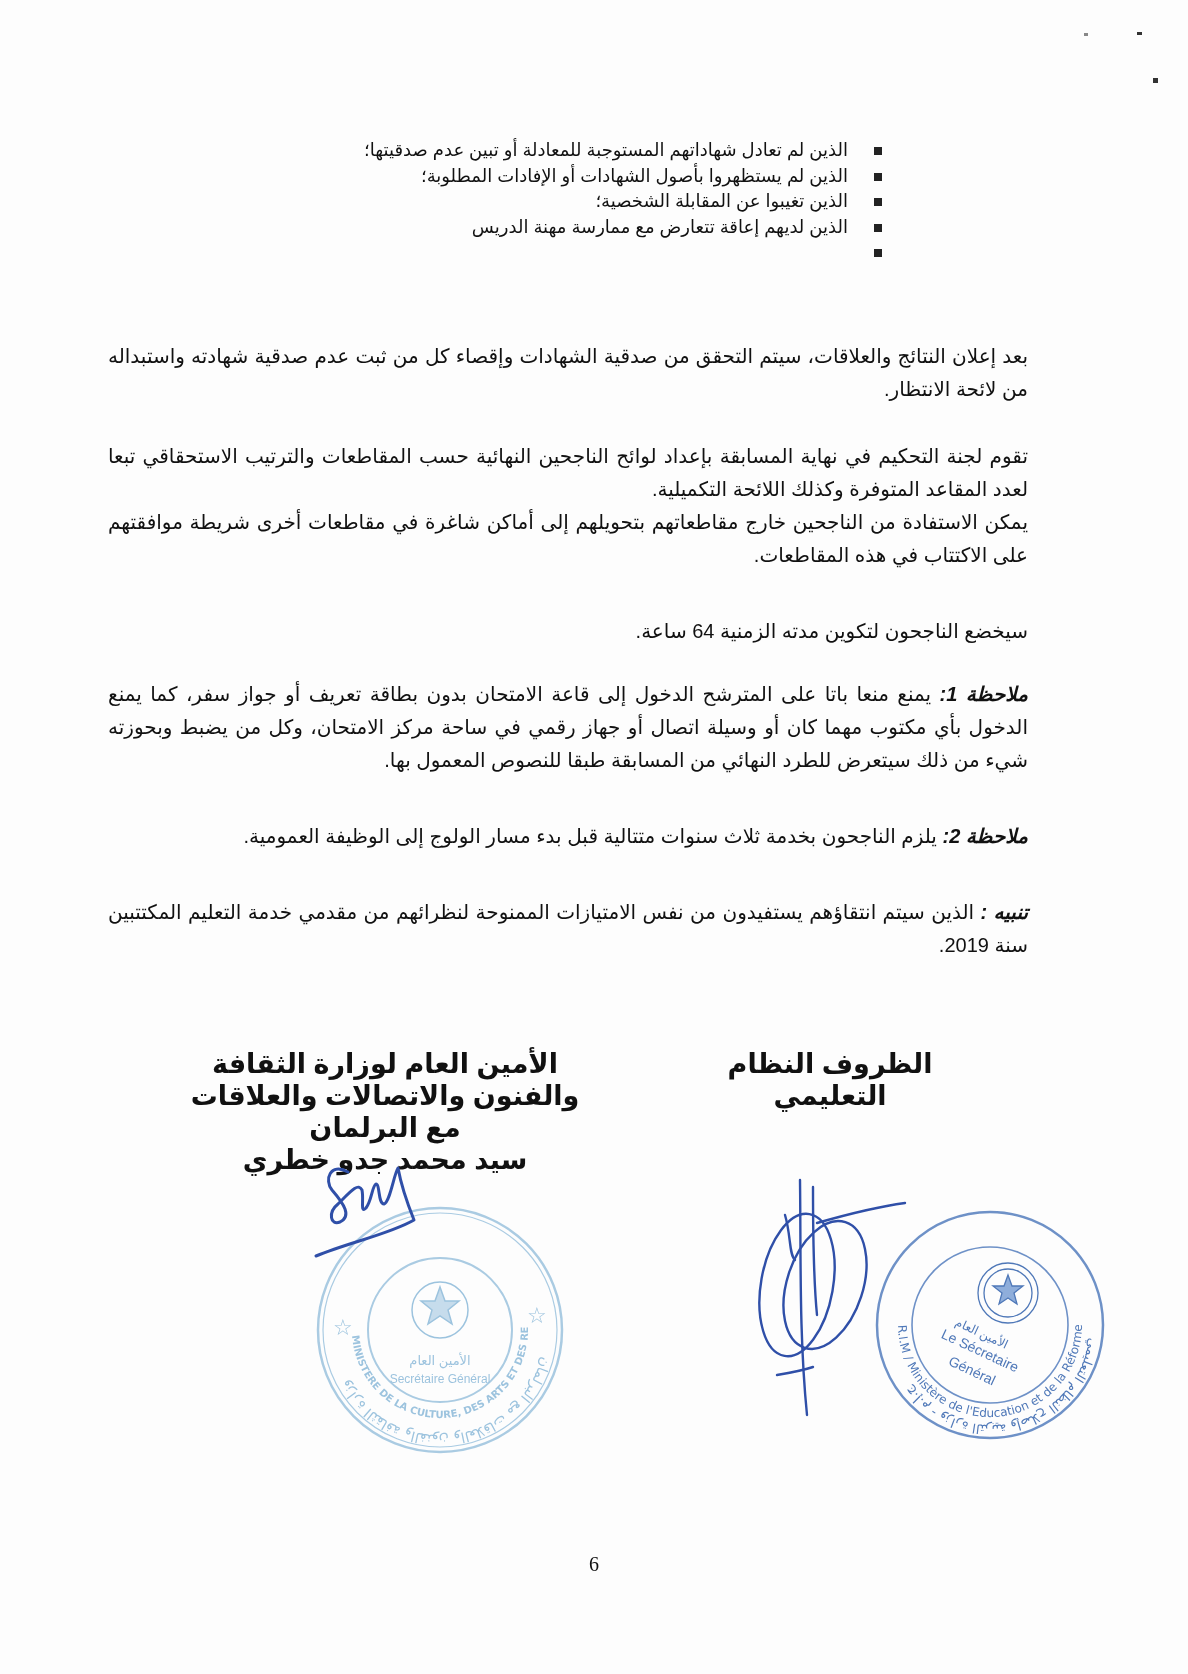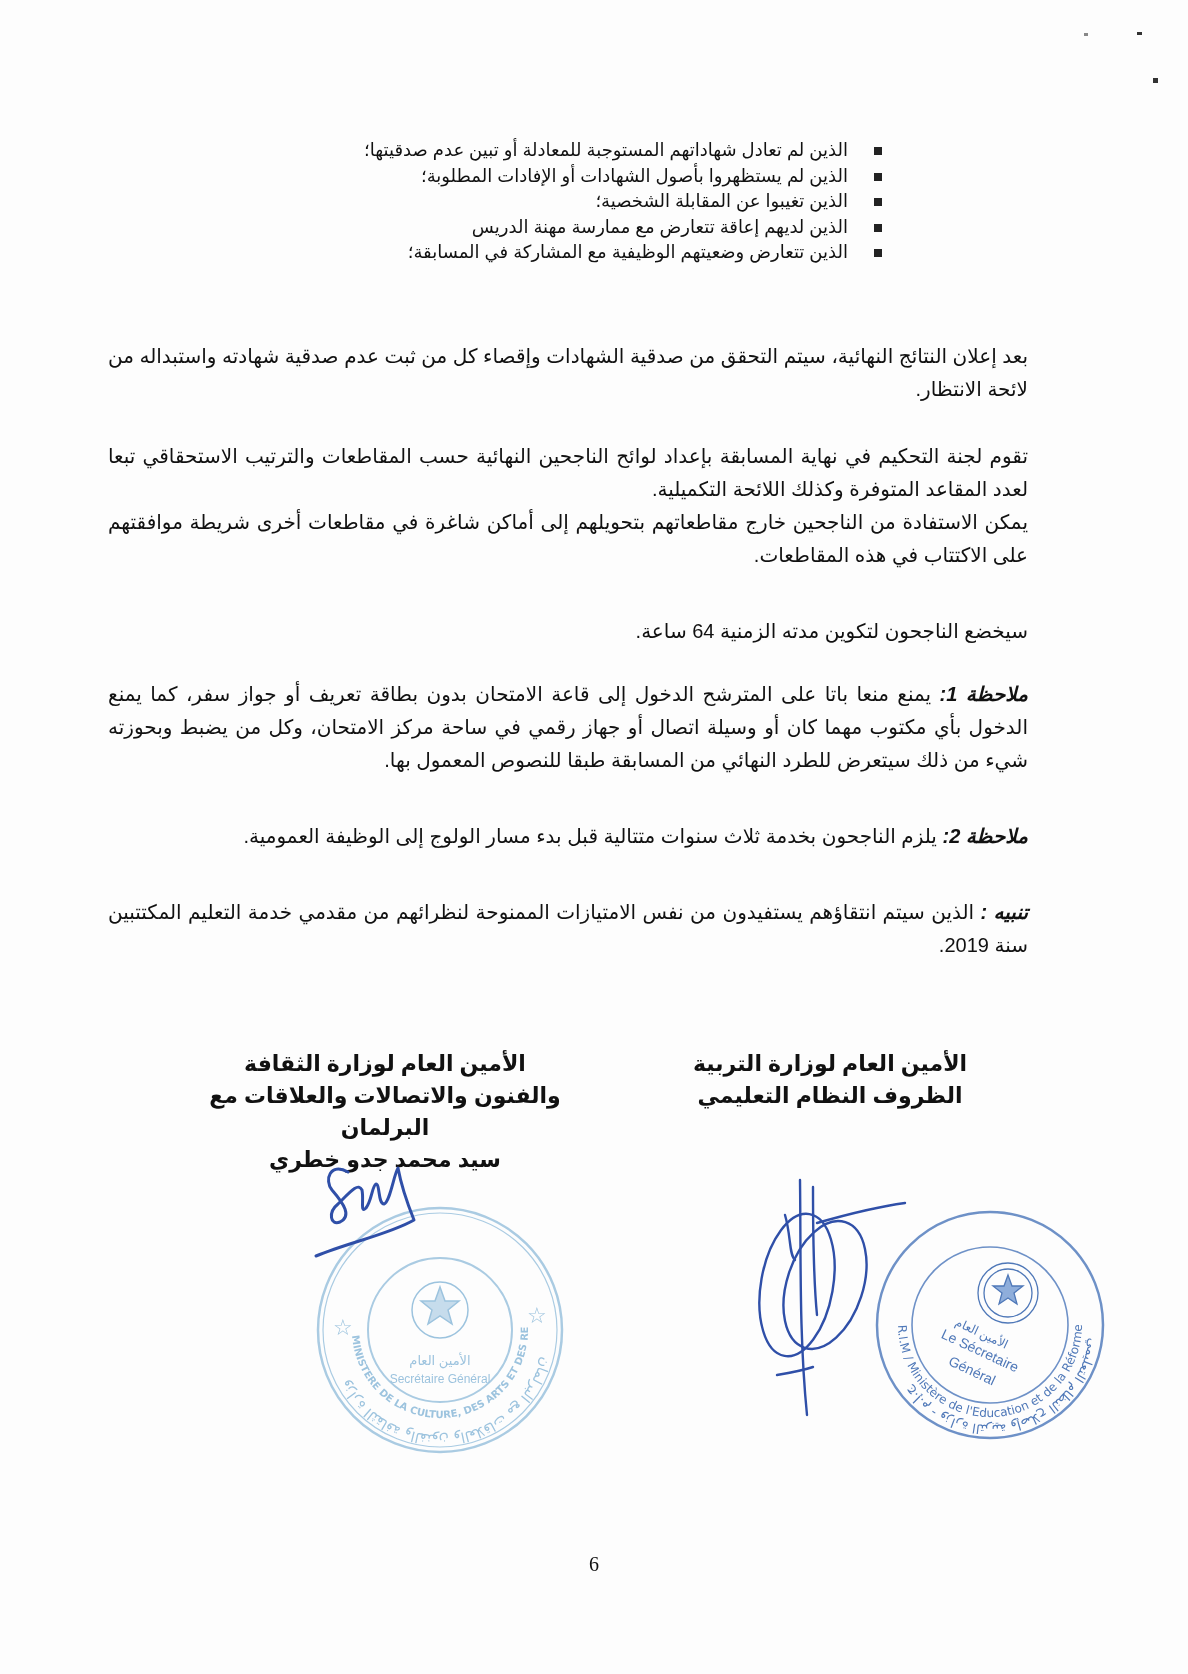--- a/index.html
+++ b/index.html
@@ -11,21 +11,21 @@
     .page { position: absolute; inset: 0; background: #fdfdfd; }
     .rtl { direction: rtl; text-align: right; unicode-bidi: plaintext; }
 
     .bullets { position: absolute; top: 138px; right: 300px; width: 620px; margin: 0; padding: 0; list-style: none; }
     .bullets li { position: relative; font-size: 18px; line-height: 25.5px; padding-right: 40px; white-space: nowrap; }
     .bullets li .sq { position: absolute; right: 6px; top: 9px; width: 8px; height: 8px; background: #222; }
 
     .para { position: absolute; right: 160px; width: 920px; font-size: 20px; line-height: 33px; text-align: justify; text-align-last: right; }
     .para b { font-weight: bold; font-style: italic; }
 
-    .sig-block { position: absolute; text-align: center; font-weight: bold; font-size: 22px; line-height: 32px; direction: rtl; }
+    .sig-block { position: absolute; text-align: center; font-weight: bold; font-size: 27px; line-height: 32px; direction: rtl; }
     .sig-left { left: 175px; width: 420px; top: 1048px; }
     .sig-right { left: 680px; width: 300px; top: 1048px; }
 
     .stamp { position: absolute; }
     .page-num { position: absolute; top: 1553px; left: 0; width: 1188px; text-align: center; font-family: "Liberation Serif", serif; font-size: 20px; }
     .speck { position: absolute; background: #333; }
   </style>
 </head>
 <body>
 
@@ -33,45 +33,44 @@
 
   <div class="speck" style="left:1084px;top:33px;width:4px;height:3px;background:#888;"></div>
   <div class="speck" style="left:1137px;top:32px;width:5px;height:3px;"></div>
   <div class="speck" style="left:1153px;top:78px;width:5px;height:5px;"></div>
 
   <ul class="bullets rtl">
     <li><span class="sq"></span><span>الذين لم تعادل شهاداتهم المستوجبة للمعادلة أو تبين عدم صدقيتها؛</span></li>
     <li><span class="sq"></span><span>الذين لم يستظهروا بأصول الشهادات أو الإفادات المطلوبة؛</span></li>
     <li><span class="sq"></span><span>الذين تغيبوا عن المقابلة الشخصية؛</span></li>
     <li><span class="sq"></span><span>الذين لديهم إعاقة تتعارض مع ممارسة مهنة الدريس</span></li>
-    <li><span class="sq"></span><span>الذين تتعارض وضعيتهم الوظيفية مع المشاركة في المسابقة؛</span></li>
+    <li><span class="sq"></span></li>
   </ul>
 
-  <div class="para rtl" style="top:340px;">بعد إعلان النتائج النهائية، سيتم التحقق من صدقية الشهادات وإقصاء كل من ثبت عدم صدقية شهادته واستبداله من لائحة الانتظار.</div>
+  <div class="para rtl" style="top:340px;">بعد إعلان النتائج والعلاقات، سيتم التحقق من صدقية الشهادات وإقصاء كل من ثبت عدم صدقية شهادته واستبداله من لائحة الانتظار.</div>
 
   <div class="para rtl" style="top:440px;">تقوم لجنة التحكيم في نهاية المسابقة بإعداد لوائح الناجحين النهائية حسب المقاطعات والترتيب الاستحقاقي تبعا لعدد المقاعد المتوفرة وكذلك اللائحة التكميلية.</div>
   <div class="para rtl" style="top:506px;">يمكن الاستفادة من الناجحين خارج مقاطعاتهم بتحويلهم إلى أماكن شاغرة في مقاطعات أخرى شريطة موافقتهم على الاكتتاب في هذه المقاطعات.</div>
 
   <div class="para rtl" style="top:615px;">سيخضع الناجحون لتكوين مدته الزمنية 64 ساعة.</div>
 
   <div class="para rtl" style="top:678px;"><b>ملاحظة 1:</b><span> يمنع منعا باتا على المترشح الدخول إلى قاعة الامتحان بدون بطاقة تعريف أو جواز سفر، كما يمنع الدخول بأي مكتوب مهما كان أو وسيلة اتصال أو جهاز رقمي في ساحة مركز الامتحان، وكل من يضبط وبحوزته شيء من ذلك سيتعرض للطرد النهائي من المسابقة طبقا للنصوص المعمول بها.</span></div>
 
   <div class="para rtl" style="top:820px;"><b>ملاحظة 2:</b><span> يلزم الناجحون بخدمة ثلاث سنوات متتالية قبل بدء مسار الولوج إلى الوظيفة العمومية.</span></div>
 
 
   <div class="para rtl" style="top:896px;"><b>تنبيه :</b><span> الذين سيتم انتقاؤهم يستفيدون من نفس الامتيازات الممنوحة لنظرائهم من مقدمي خدمة التعليم المكتتبين سنة 2019.</span></div>
 
   <div class="sig-block sig-left">
     <div>الأمين العام لوزارة الثقافة</div>
     <div>والفنون والاتصالات والعلاقات مع البرلمان</div>
     <div>سيد محمد جدو خطري</div>
   </div>
 
   <div class="sig-block sig-right">
-    <div>الأمين العام لوزارة التربية</div>
     <div>الظروف النظام التعليمي</div>
   </div>
 
   <svg class="stamp" style="left:305px;top:1195px;" width="270" height="270" viewBox="0 0 270 270">
     <defs>
       <path id="ringL" d="M135,135 m-105,0 a105,105 0 1,1 210,0 a105,105 0 1,1 -210,0"></path>
       <path id="ringLb" d="M135,135 m-88,0 a88,88 0 1,0 176,0"></path>
     </defs>
     <g fill="none" stroke="#9cc3de" stroke-width="2.5" opacity="0.85">
       <circle cx="135" cy="135" r="122"></circle>

